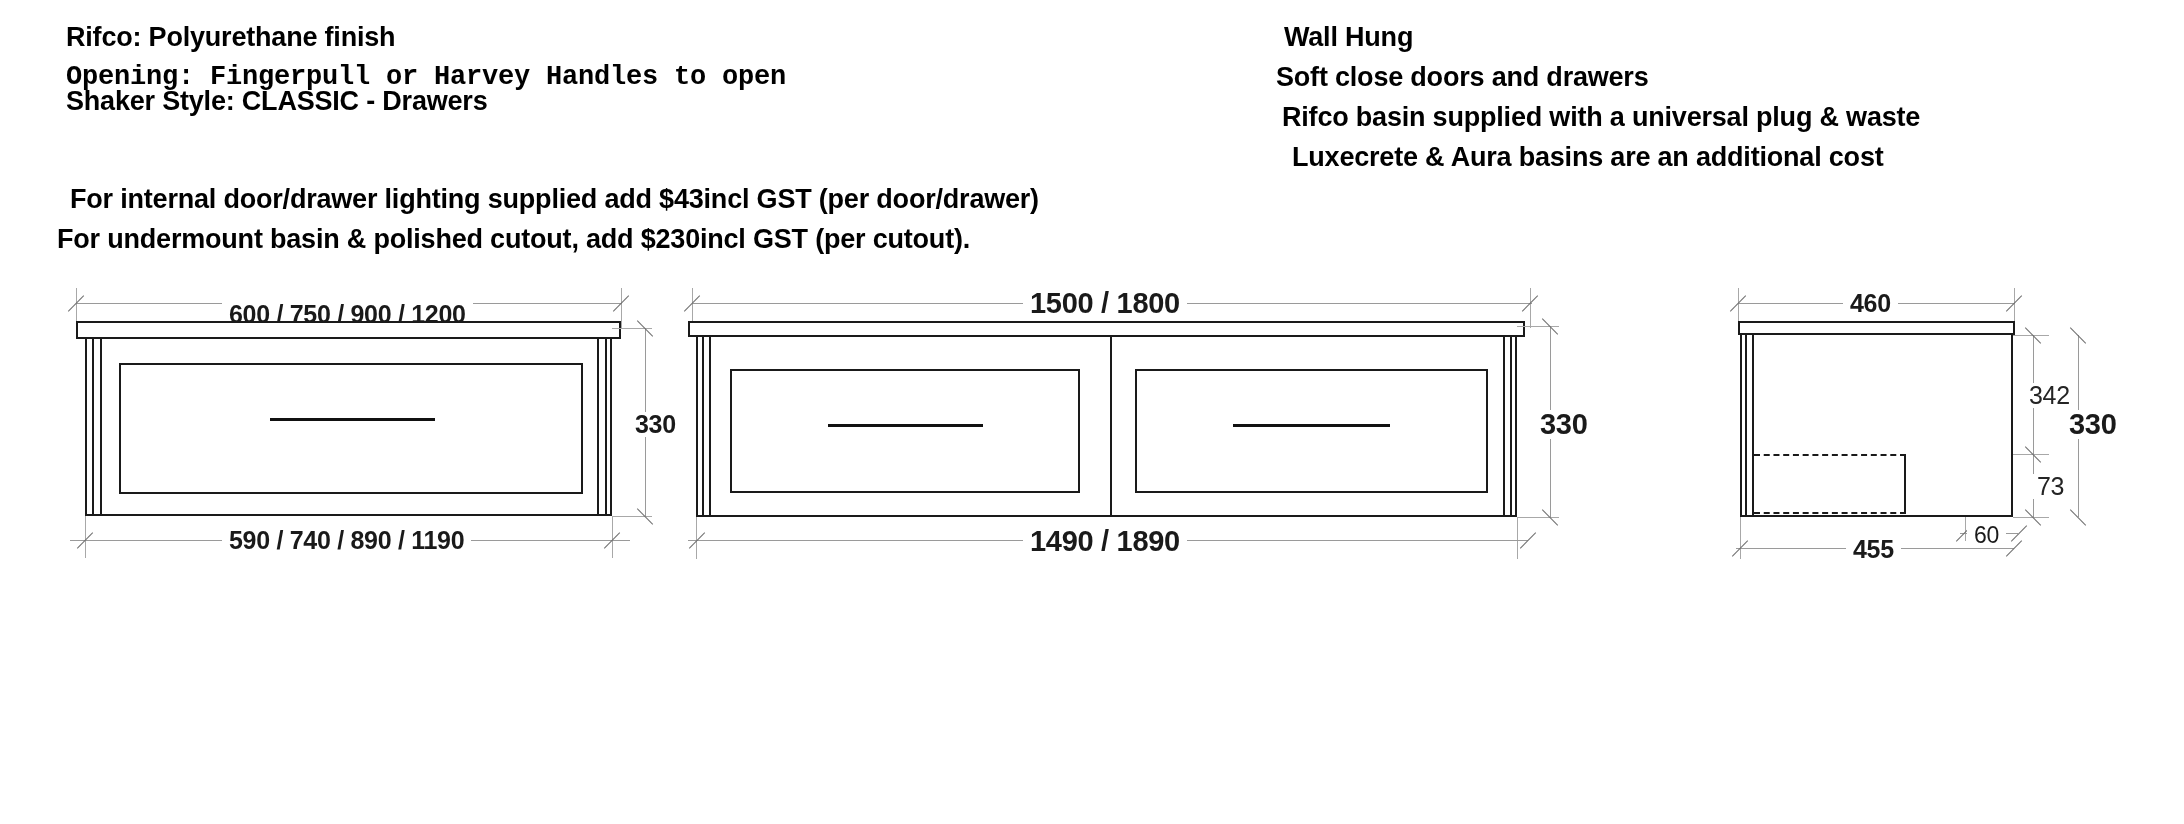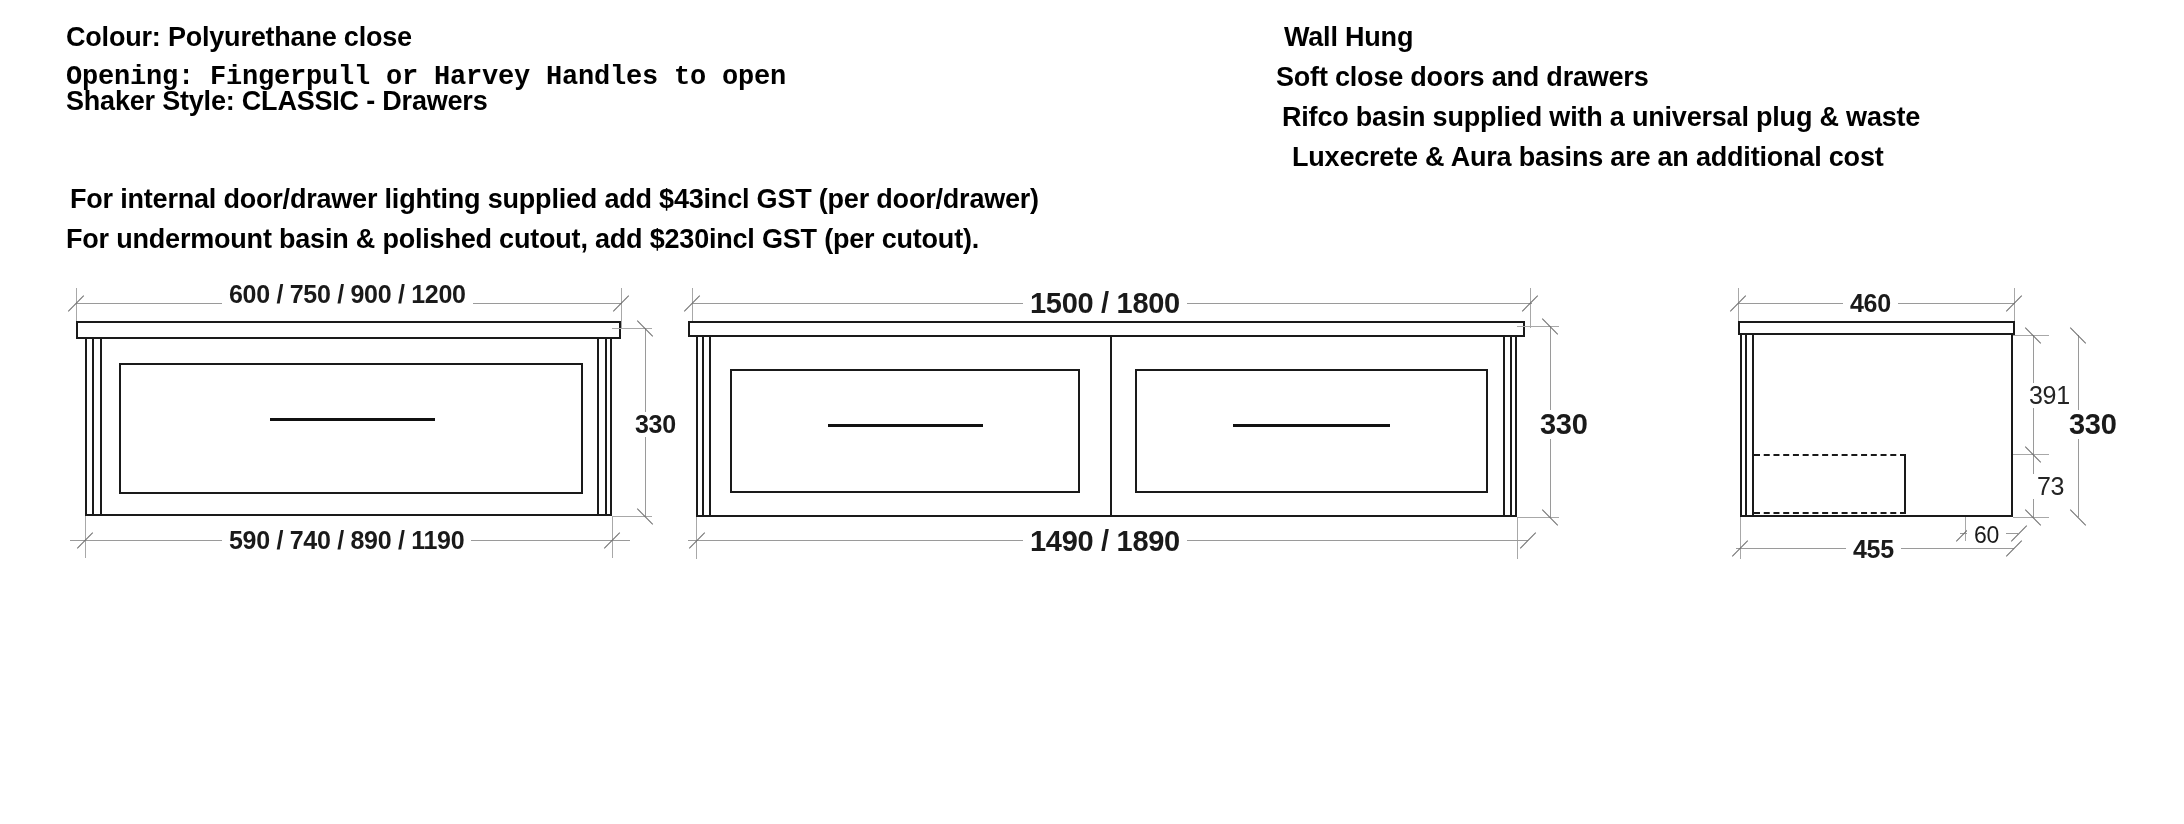--- a/index.html
+++ b/index.html
@@ -105,45 +105,45 @@
     letter-spacing:-0.3px;
   }
   .dim-text.big{font-size:29px;}
   .dim-text.light{font-weight:400;font-size:25px;color:#242424;}
   .dim-text.small{font-size:23px;font-weight:400;}
 </style>
 </head>
 <body>
 
 <div>
-  <div class="spec-line" style="left:66px;top:24px;">Colour: Polyurethane close</div>
+  <div class="spec-line" style="left:66px;top:24px;">Rifco: Polyurethane finish</div>
   <div class="spec-line" style="left:66px;top:64px;font-family:Liberation Mono, monospace;">Opening: Fingerpull or Harvey Handles to open</div>
   <div class="spec-line" style="left:66px;top:88px;">Shaker Style: CLASSIC - Drawers</div>
 </div>
 
 <div>
   <div class="spec-line" style="left:1284px;top:24px;">Wall Hung</div>
   <div class="spec-line" style="left:1276px;top:64px;text-align:right;">Soft close doors and drawers</div>
   <div class="spec-line" style="left:1282px;top:104px;">Rifco basin supplied with a universal plug &amp; waste</div>
   <div class="spec-line" style="left:1292px;top:144px;">Luxecrete &amp; Aura basins are an additional cost</div>
 </div>
 
 <div>
   <div class="spec-line" style="left:70px;top:186px;">For internal door/drawer lighting supplied add $43incl GST (per door/drawer)</div>
-  <div class="spec-line" style="left:66px;top:226px;">For undermount basin &amp; polished cutout, add $230incl GST (per cutout).</div>
+  <div class="spec-line" style="left:57px;top:226px;">For undermount basin &amp; polished cutout, add $230incl GST (per cutout).</div>
 </div>
 
 <div class="drawing">
 
   <div class="ext-v" style="left:76px;top:288px;height:40px;"></div>
   <div class="ext-v" style="left:621px;top:288px;height:40px;"></div>
   <div class="dim-line-h" style="left:76px;top:303px;width:546px;"></div>
   <div class="tick" style="left:65px;top:303px;"></div>
   <div class="tick" style="left:610px;top:303px;"></div>
-  <div class="dim-text" style="left:222px;top:282px;text-align:right;">600 / 750 / 900 / 1200</div>
+  <div class="dim-text" style="left:222px;top:302px;text-align:right;">600 / 750 / 900 / 1200</div>
 
   <div class="slab" style="left:76px;top:321px;width:545px;height:18px;"></div>
 
   <div class="carcass" style="left:85px;top:339px;width:527px;height:177px;"></div>
 
   <div class="stile" style="left:92px;top:339px;width:10px;height:175px;"></div>
   <div class="stile" style="left:597px;top:339px;width:10px;height:175px;"></div>
 
   <div class="panel" style="left:119px;top:363px;width:464px;height:131px;"></div>
 
@@ -222,21 +222,21 @@
   <div class="hidden-bot" style="left:1754px;top:512px;width:152px;"></div>
   <div class="hidden-right" style="left:1904px;top:456px;height:57px;"></div>
 
   <div class="ext-h" style="left:2013px;top:335px;width:36px;"></div>
   <div class="ext-h" style="left:2013px;top:454px;width:36px;"></div>
   <div class="ext-h" style="left:2013px;top:517px;width:36px;"></div>
   <div class="dim-line-v" style="left:2033px;top:335px;height:182px;"></div>
   <div class="tick vert" style="left:2022px;top:335px;"></div>
   <div class="tick vert" style="left:2022px;top:454px;"></div>
   <div class="tick vert" style="left:2022px;top:517px;"></div>
-  <div class="dim-text light" style="left:2022px;top:383px;">391</div>
+  <div class="dim-text light" style="left:2022px;top:383px;">342</div>
   <div class="dim-text light" style="left:2030px;top:474px;">73</div>
 
   <div class="dim-line-v" style="left:2078px;top:335px;height:182px;"></div>
   <div class="tick vert" style="left:2067px;top:335px;"></div>
   <div class="tick vert" style="left:2067px;top:517px;"></div>
   <div class="dim-text big" style="left:2062px;top:410px;">330</div>
 
   <div class="ext-v" style="left:1965px;top:517px;height:24px;"></div>
   <div class="dim-line-h" style="left:1960px;top:533px;width:58px;"></div>
   <div class="tick" style="left:1953px;top:533px;"></div>

